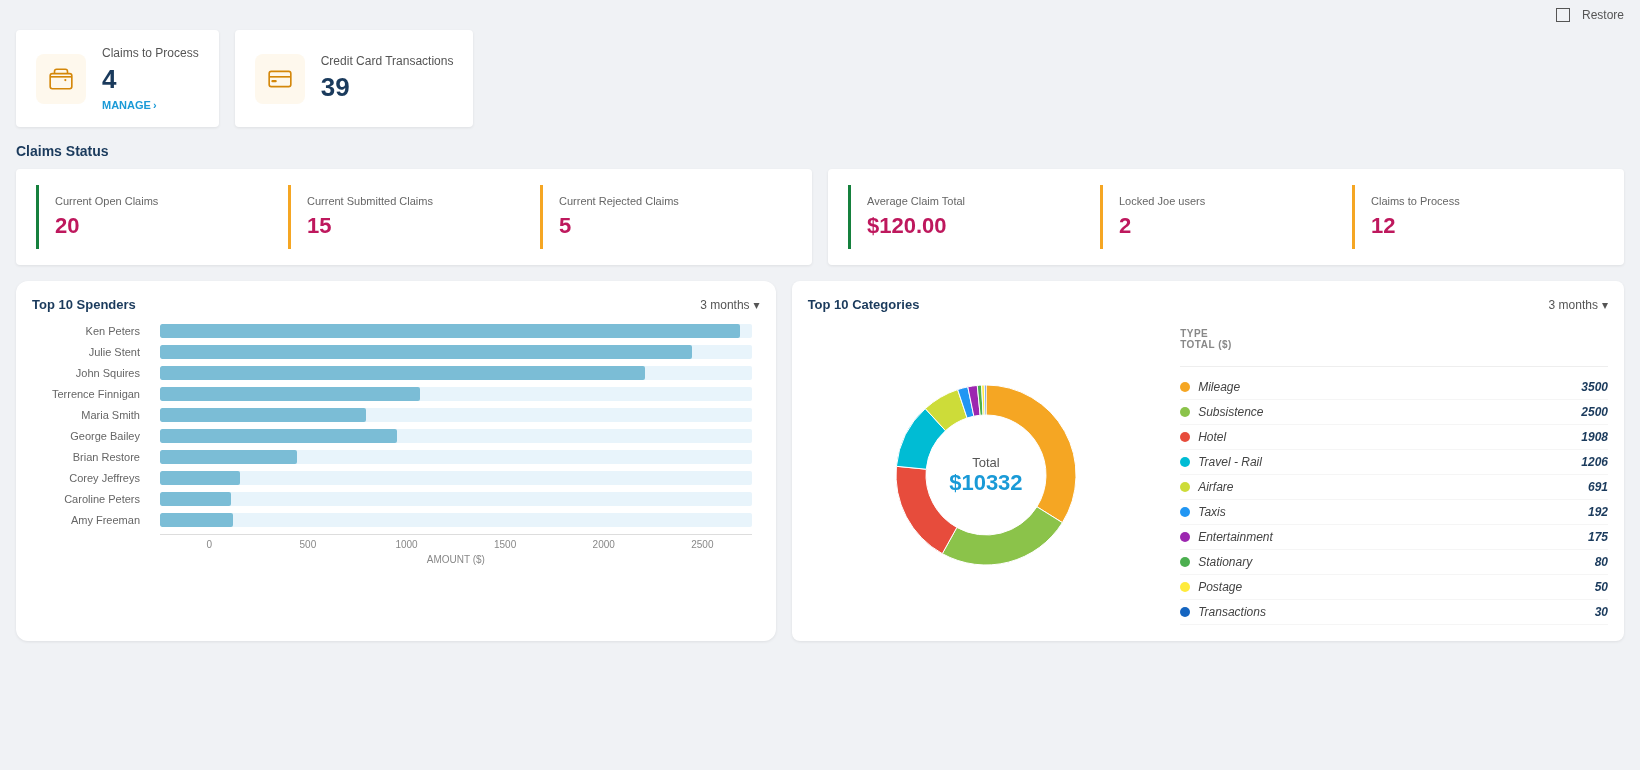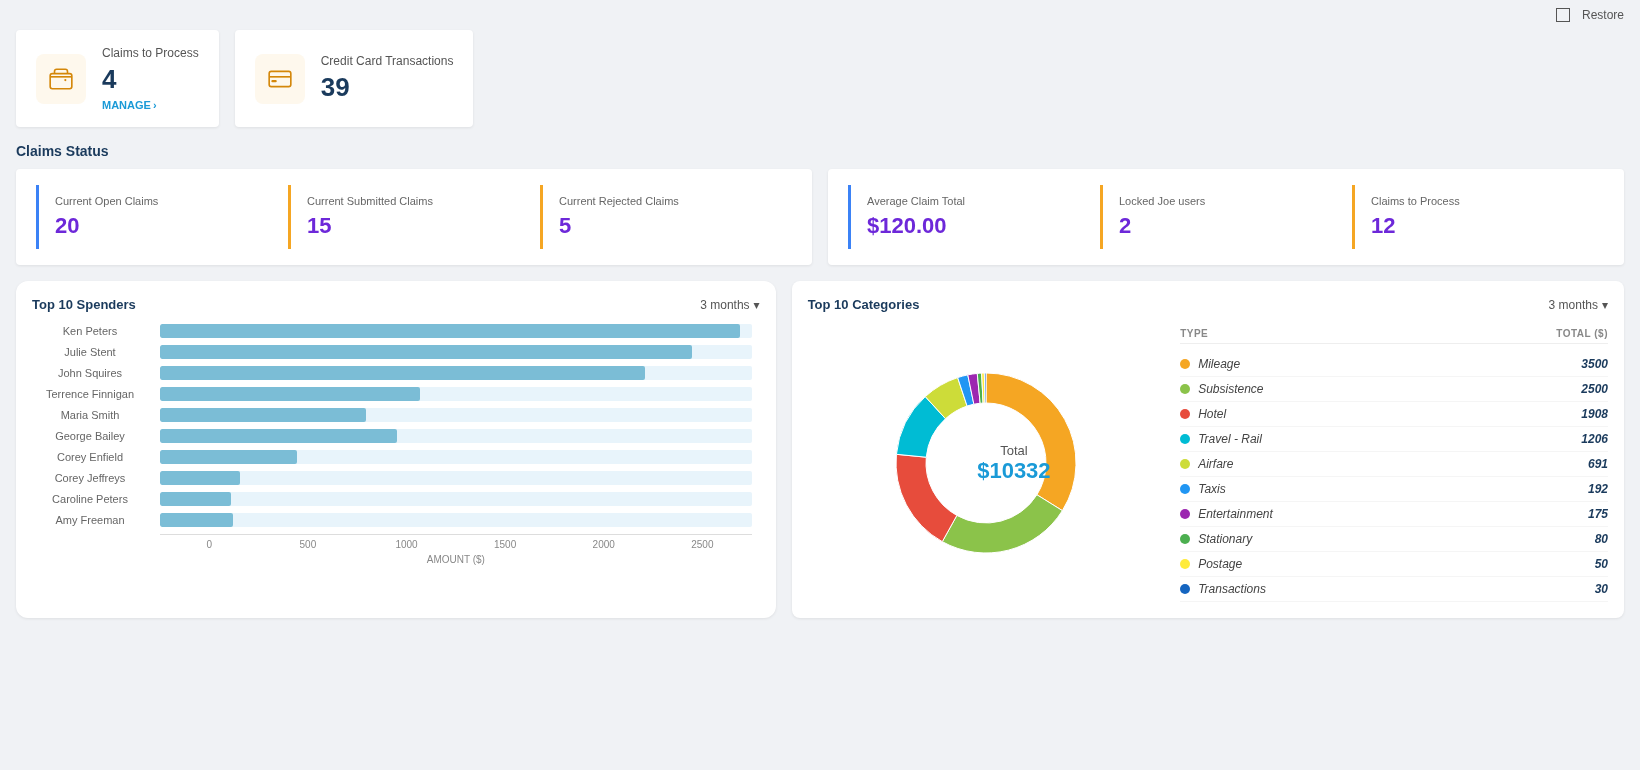--- a/index.html
+++ b/index.html
@@ -102,32 +102,32 @@
       box-shadow: 0 1px 3px rgba(0,0,0,0.08);
       flex: 1;
     }
     .status-grid {
       display: flex;
       gap: 0;
     }
     .status-item {
       flex: 1;
       padding: 10px 16px;
-      border-left: 3px solid #3b82f6;
+      border-left: 3px solid #15803d;
     }
     .status-item + .status-item {
       border-left: 3px solid #f5a623;
     }
     .status-item-label {
       color: #666;
       font-size: 11px;
       margin-bottom: 6px;
     }
     .status-item-value {
-      color: #6d28d9;
+      color: #be185d;
       font-size: 22px;
       font-weight: 700;
     }
     
     .bottom-row {
       display: flex;
       gap: 16px;
     }
     .chart-panel {
       background: #fff;
@@ -159,21 +159,21 @@
     .bar-chart-container {
       padding: 0 8px;
     }
     .bar-row {
       display: flex;
       align-items: center;
       margin-bottom: 7px;
     }
     .bar-label {
       width: 120px;
-      text-align: center;
+      text-align: right;
       padding-right: 20px;
       color: #666;
       font-size: 11px;
       flex-shrink: 0;
     }
     .bar-track {
       flex: 1;
       height: 14px;
       background: #e8f4fb;
       border-radius: 2px;
@@ -228,21 +228,20 @@
       position: relative;
       width: 220px;
       height: 220px;
     }
     .donut-center-text {
       position: absolute;
       top: 50%;
       left: 50%;
       transform: translate(-50%, -50%);
       text-align: center;
-      margin-left: 28px;
     }
     .donut-center-label {
       color: #555;
       font-size: 13px;
     }
     .donut-center-value {
       color: #1a9ad7;
       font-size: 22px;
       font-weight: 700;
     }
@@ -251,22 +250,23 @@
       padding-top: 4px;
     }
     .legend-header {
       display: flex;
       justify-content: space-between;
       font-size: 10px;
       color: #888;
       font-weight: 600;
       letter-spacing: 0.5px;
       margin-bottom: 8px;
-      padding-bottom: 4px;
+      padding-bottom: 16px;
       border-bottom: 1px solid #eee;
+      flex-direction: column;
     }
     .legend-item {
       display: flex;
       align-items: center;
       justify-content: space-between;
       padding: 5px 0;
       border-bottom: 1px solid #f5f5f5;
       font-style: italic;
     }
     .legend-item-left {
@@ -414,21 +414,21 @@
         <div class="bar-fill" style="width:34.8%"></div>
       </div>
     </div>
           <div class="bar-row">
       <div class="bar-label">George Bailey</div>
       <div class="bar-track">
         <div class="bar-fill" style="width:40.0%"></div>
       </div>
     </div>
           <div class="bar-row">
-      <div class="bar-label">Corey Enfield</div>
+      <div class="bar-label">Brian Restore</div>
       <div class="bar-track">
         <div class="bar-fill" style="width:23.2%"></div>
       </div>
     </div>
           <div class="bar-row">
       <div class="bar-label">Corey Jeffreys</div>
       <div class="bar-track">
         <div class="bar-fill" style="width:13.6%"></div>
       </div>
     </div>

